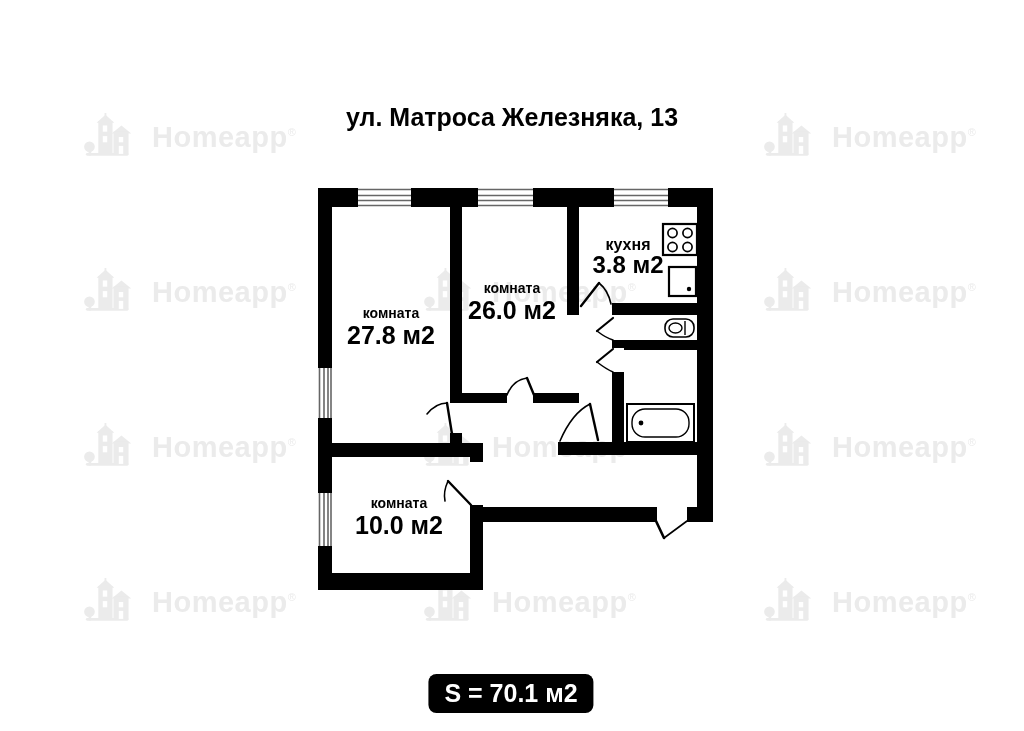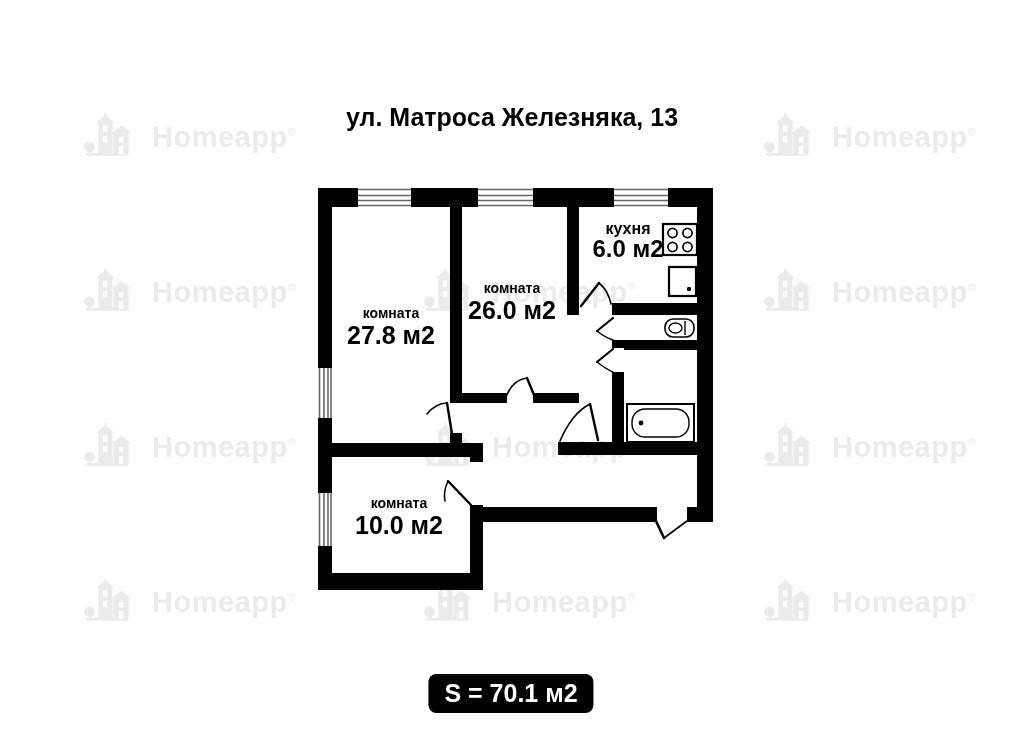--- a/index.html
+++ b/index.html
@@ -267,23 +267,23 @@
   </svg>
 
   <div class="room-label" style="left:391px;top:326px">
     <span class="rname">комната</span>
     <span class="rarea">27.8 м2</span>
   </div>
   <div class="room-label" style="left:512px;top:301px">
     <span class="rname">комната</span>
     <span class="rarea">26.0 м2</span>
   </div>
-  <div class="room-label small" style="left:628px;top:240px">
+  <div class="room-label small" style="left:628px;top:256px">
     <span class="rname">кухня</span>
-    <span class="rarea">6.0 м2</span>
+    <span class="rarea">3.8 м2</span>
   </div>
   <div class="room-label" style="left:399px;top:516px">
     <span class="rname">комната</span>
     <span class="rarea">10.0 м2</span>
   </div>
 
   <div class="badge">S = 70.1 м2</div>
 
 </div>
 

